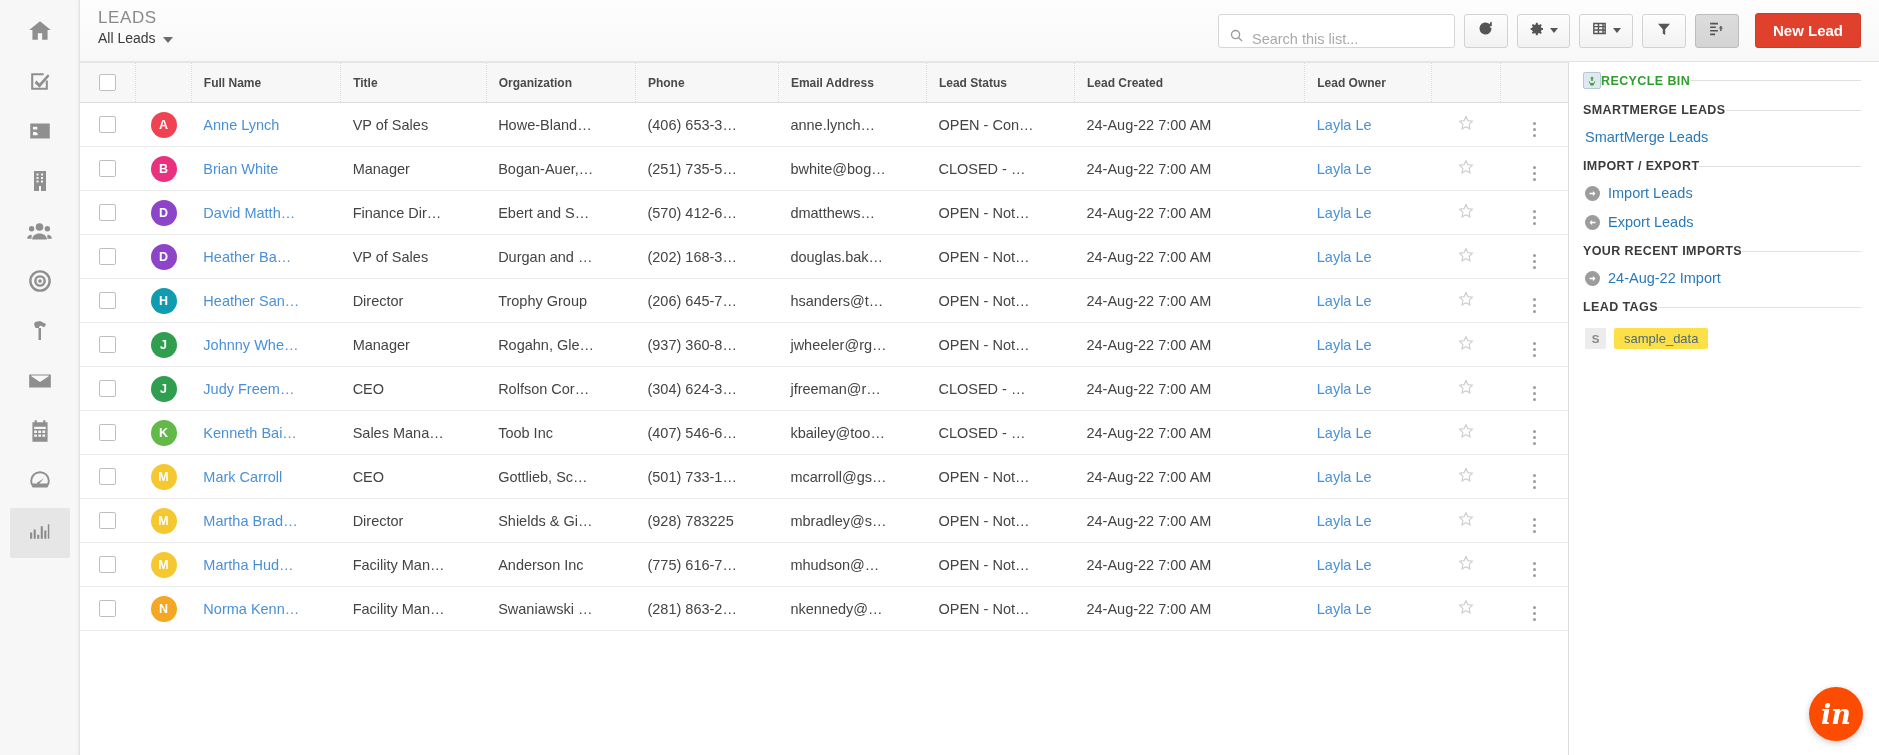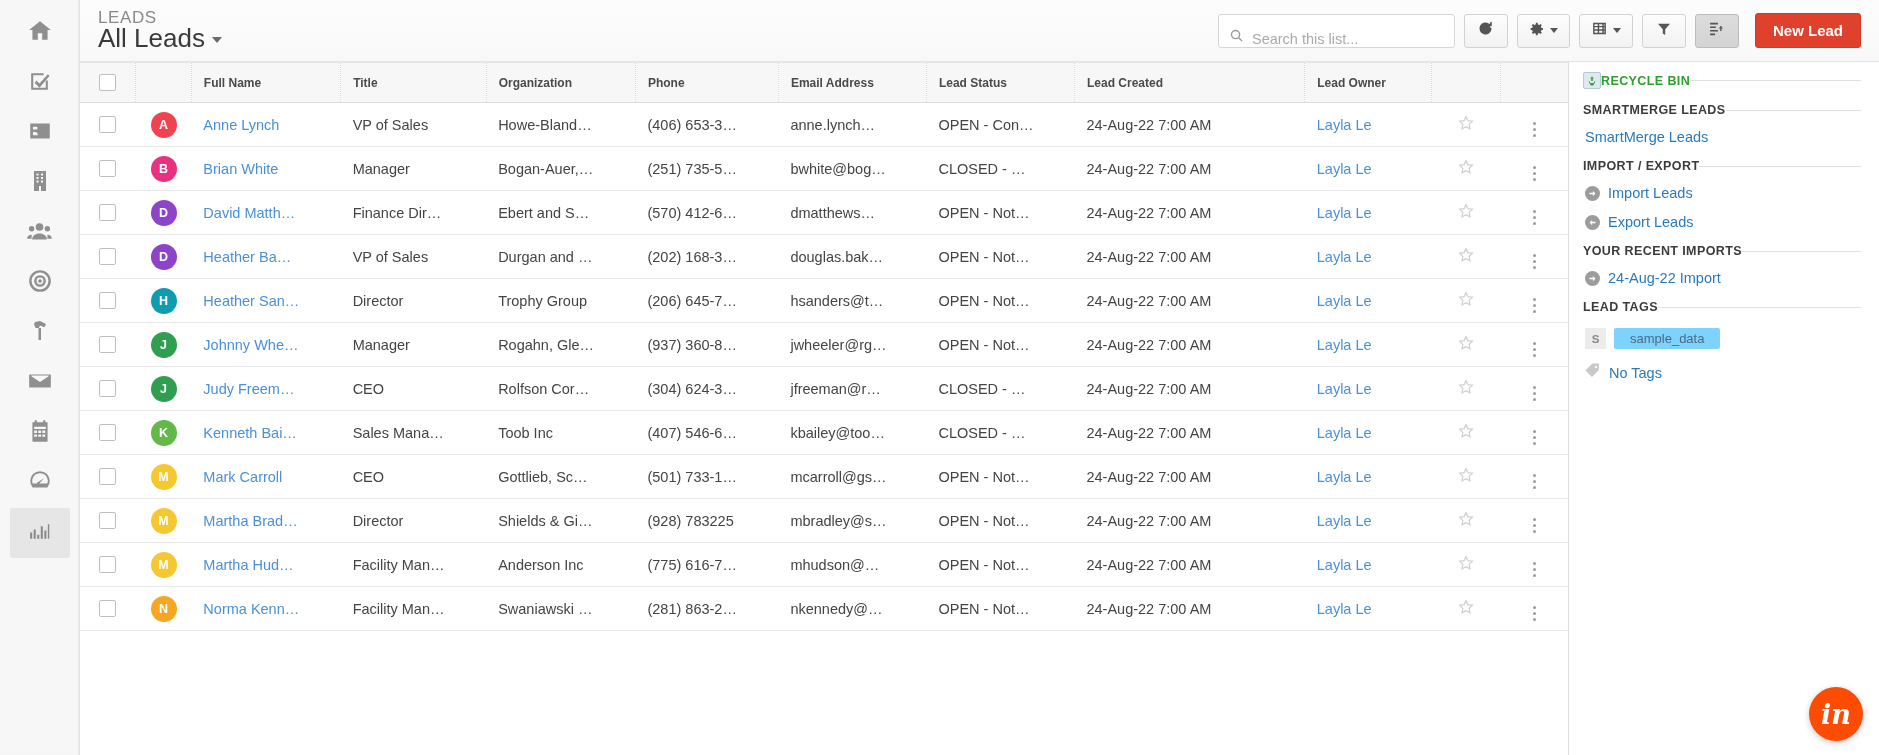--- a/index.html
+++ b/index.html
@@ -49,21 +49,21 @@
     padding: 0 18px 0 18px;
     background: linear-gradient(#fdfdfd,#f8f8f8);
     border-bottom: 1px solid #e4e4e4;
   }
   .title-block { padding-left: 0px; }
   .eyebrow {
     font-size: 17px; color: #8a8a8a; letter-spacing: .6px;
     line-height: 14px; font-weight: 400;
   }
   .page-title {
-    font-size: 26px; color: #3a3a3a; font-weight: 400;
+    font-size: 14px; color: #3a3a3a; font-weight: 400;
     line-height: 26px; display: flex; align-items: center; gap: 7px;
     cursor: pointer;
   }
   .caret-down {
     width: 0; height: 0; margin-top: 4px;
     border-left: 5px solid transparent;
     border-right: 5px solid transparent;
     border-top: 6px solid #6b6b6b;
   }
   .header-spacer { flex: 1; }
@@ -202,22 +202,22 @@
     background: #dfe9ef; border: 1px solid #b5c9d6;
     display: inline-flex; align-items: center; justify-content: center;
   }
   .tag-row { display: flex; align-items: center; gap: 8px; margin: 14px 0 0 2px; }
   .tag-sq {
     width: 21px; height: 21px; background: #ececec;
     display: inline-flex; align-items: center; justify-content: center;
     font-size: 11.5px; color: #8a8a8a; font-weight: bold;
   }
   .tag-pill {
-    background: #7dd3fc; color: #4a6a80;
-    font-size: 13px; padding: 3px 16px; border-radius: 2px;
+    background: #fde047; color: #4a6a80;
+    font-size: 13px; padding: 3px 10px; border-radius: 2px;
     cursor: pointer;
   }
   .notags-row { display: flex; align-items: center; gap: 8px; margin: 13px 0 0 1px; }
   .notags-row svg { fill: #c9c9c9; }
 
   
   .chat-bubble {
     position: absolute; right: 16px; bottom: 14px;
     width: 54px; height: 54px; border-radius: 50%;
     background: #fc4c02;
@@ -717,27 +717,19 @@
         <div class="sp-row sp-sec">
           <span class="sp-head">LEAD TAGS</span>
           <span class="sp-rule"></span>
         </div>
 
         <div class="tag-row">
           <span class="tag-sq">S</span>
           <span class="tag-pill">sample_data</span>
         </div>
 
-        <div class="notags-row">
-          <span>
-            <svg width="17" height="17" viewBox="0 0 24 24">
-                <path d="M2 11.8L11.8 2H21v9.2L11.2 21 2 11.8zm15-6.3a1.6 1.6 0 100 3.2 1.6 1.6 0 000-3.2z"></path>
-              </svg>
-          </span>
-          <span class="sp-link">No Tags</span>
-        </div>
 
       </aside>
     </div>
   </div>
 
   <div class="chat-bubble">in</div>
 </div>
 
 </body></html>

